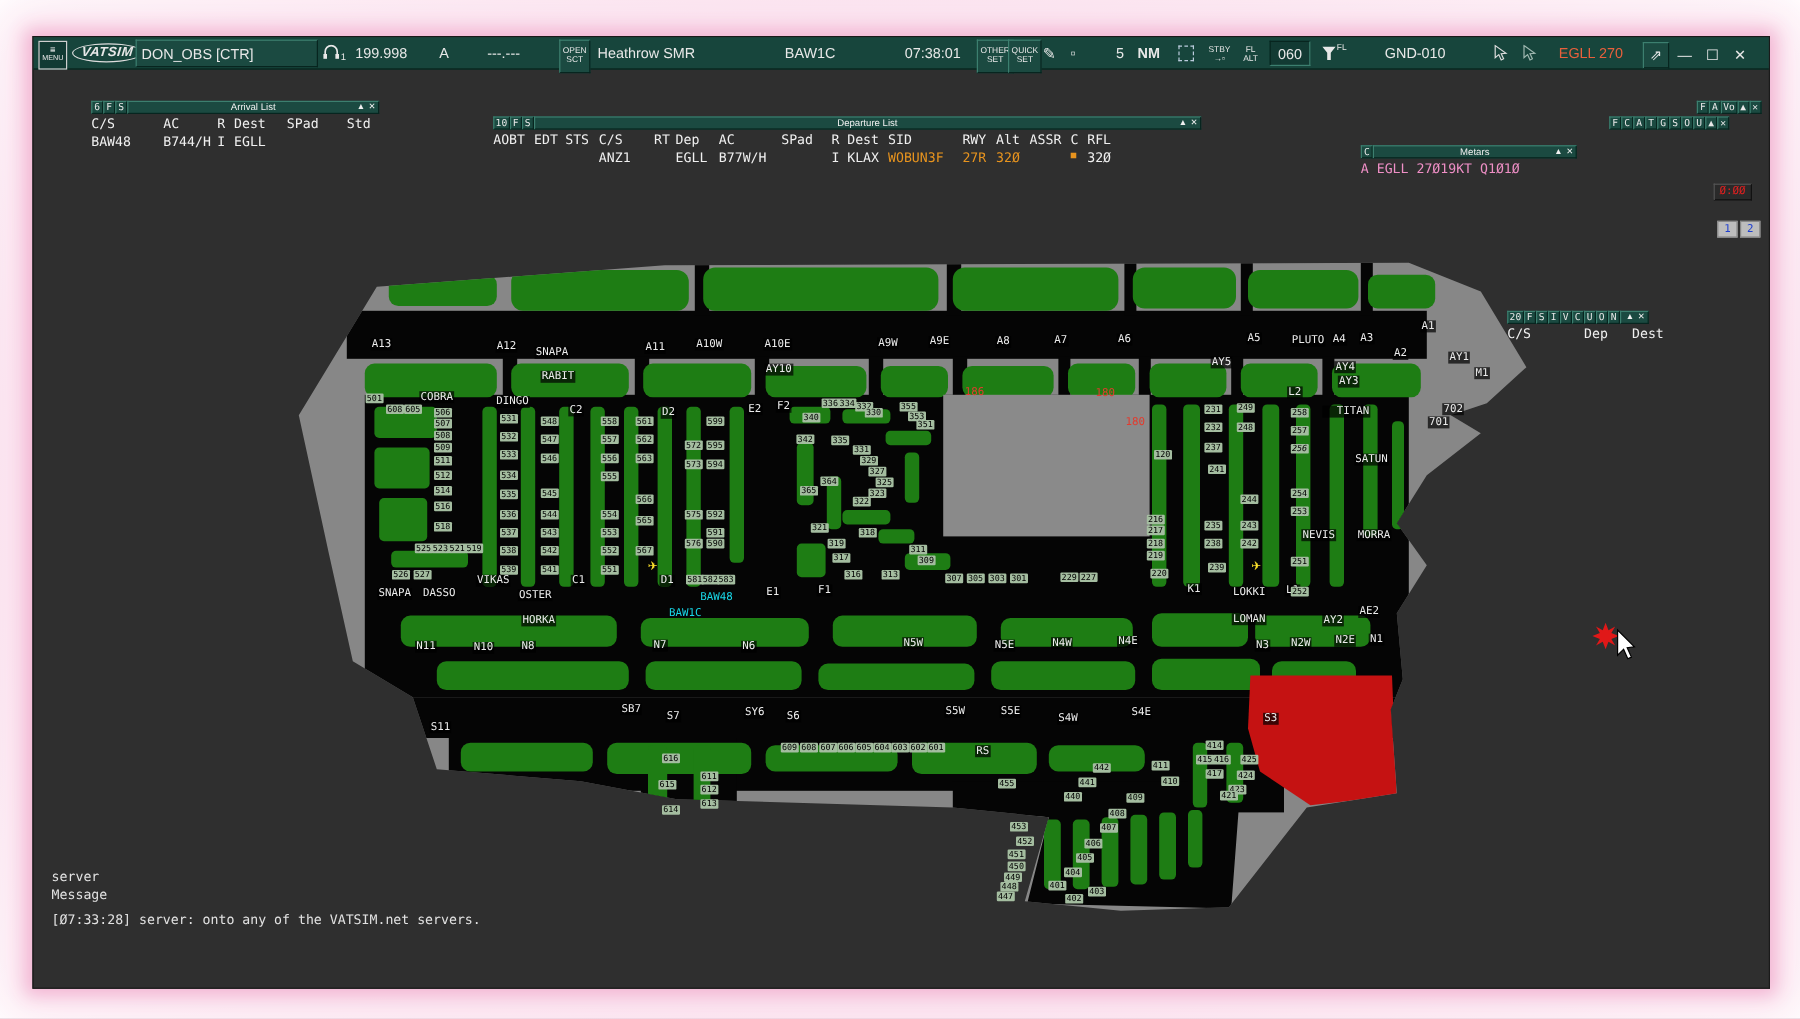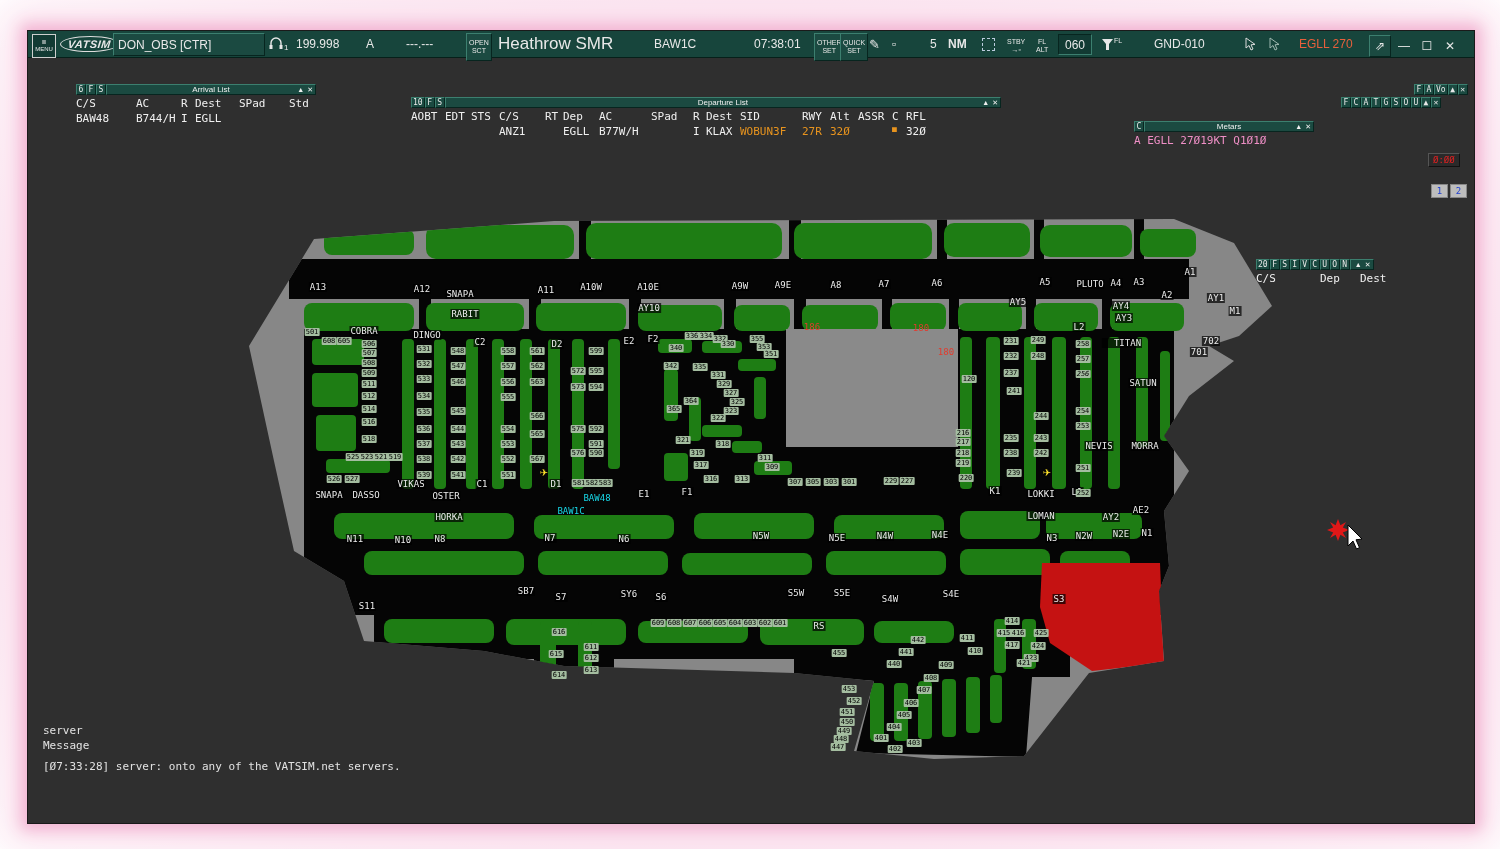--- a/index.html
+++ b/index.html
@@ -95,21 +95,21 @@
         </div>
     <div class="tseg" style="left:378px;">
           <span>---.---</span>
         </div>
     <div class="tseg bev" style="left:438px;top:2px;">
       <div class="stack">
             <span>OPEN</span>
             <span>SCT</span>
           </div>
     </div>
-    <div class="tseg" style="left:470px;font-size:17px;">
+    <div class="tseg" style="left:470px;font-size:12px;">
           <span>Heathrow SMR</span>
         </div>
     <div class="tseg" style="left:626px;">
           <span>BAW1C</span>
         </div>
     <div class="tseg" style="left:726px;">
           <span>07:38:01</span>
         </div>
     <div class="tseg bev" style="left:786px;top:2px;">
       <div class="stack">

